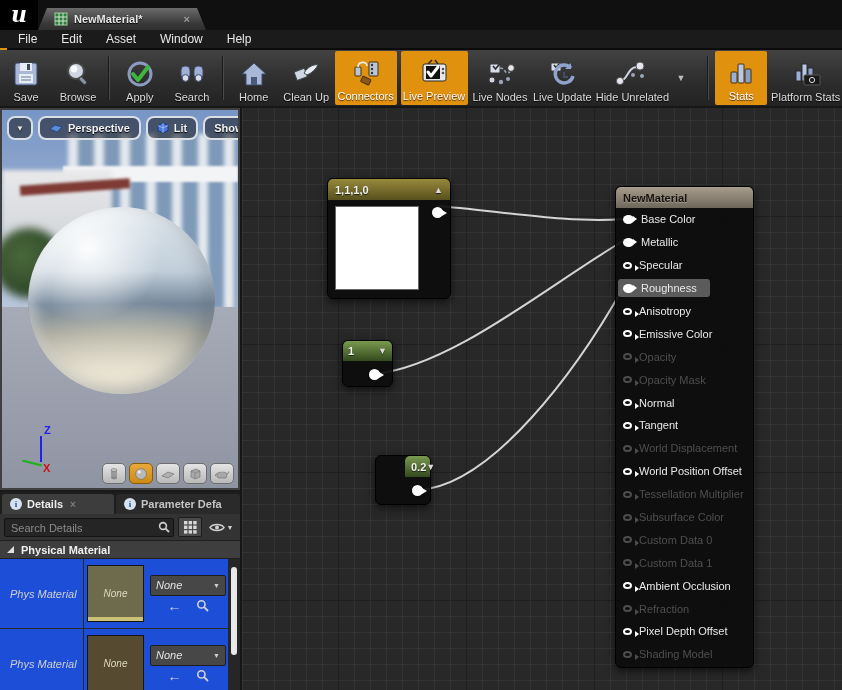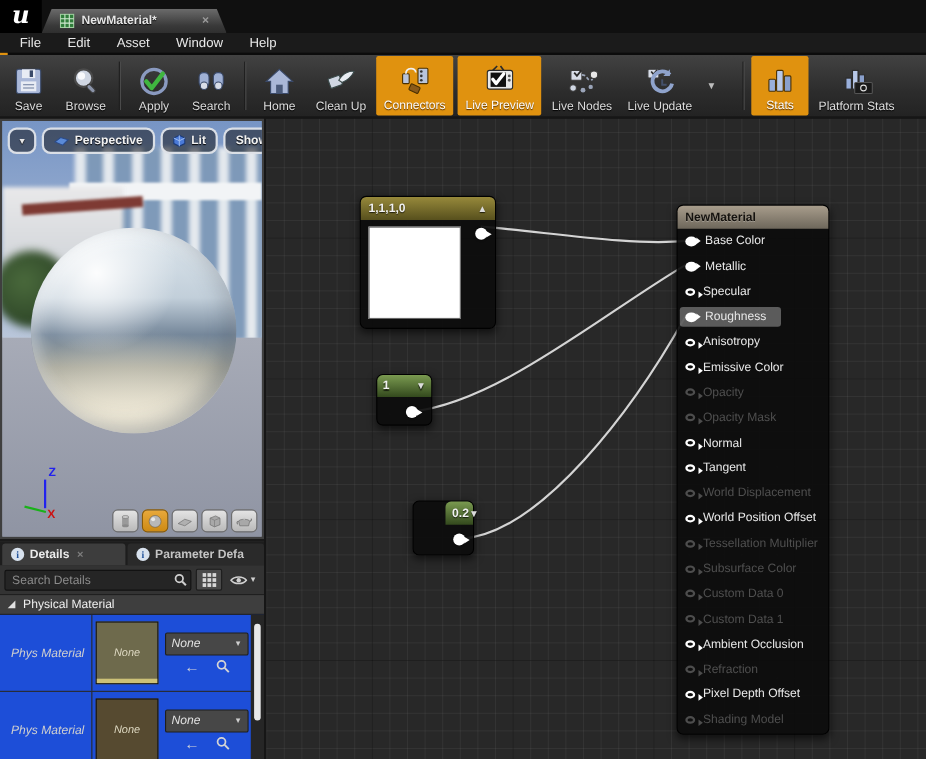--- a/index.html
+++ b/index.html
@@ -93,21 +93,21 @@
   .search-box { flex:1; position:relative; height:19px; }
   .search-box input { width:100%; height:100%; background:#252525; border:1px solid #121212; border-radius:2px;
     color:#d8d8d8; font-size:11px; padding:0 20px 0 6px; outline:none; font-family:"Liberation Sans", sans-serif; }
   .search-box input::placeholder { color:#8b8b8b; }
   .search-box .mag { position:absolute; right:4px; top:3px; }
   .mini-btn { width:24px; height:20px; background:#414141; border:1px solid #1c1c1c; border-radius:2px;
     display:flex; align-items:center; justify-content:center; gap:2px; }
   .mini-btn.flat { background:#4a4a4a; }
   .d-caret { color:#cfcfcf; font-size:7px; }
   .d-section { height:19px; background:#3e3e3e; border-top:1px solid #1f1f1f; border-bottom:1px solid #1f1f1f;
-    display:flex; align-items:center; gap:6px; padding:0 6px; color:#efefef; font-size:11px; font-weight:normal; }
+    display:flex; align-items:center; gap:6px; padding:0 6px; color:#efefef; font-size:11px; font-weight:bold; }
   .d-body { flex:1; position:relative; background:#1d4ed8; overflow:hidden;font-style:italic; }
   .d-row { display:flex; align-items:center; height:70px; border-bottom:1px solid #2a2a2a; }
   .d-row .lbl { width:84px; color:#cfcfcf; font-size:11px; padding-left:10px; border-right:1px solid #282828;
     align-self:stretch; display:flex; align-items:center; }
   .thumb { width:57px; height:57px; border:1px solid #141414; display:flex; align-items:center; justify-content:center;
     color:#ded9c2; font-size:10px; margin-left:3px; position:relative; }
   .thumb.t1 { background:#6e6a4c; }
   .thumb.t1::after { content:""; position:absolute; left:0; right:0; bottom:0; height:4px; background:#cdc177; }
   .thumb.t2 { background:#564a30; }
   .d-ctrls { flex:1; display:flex; flex-direction:column; gap:3px; padding:0 14px 0 6px; }
@@ -296,20 +296,32 @@
       <div class="ticon">
           <svg class="icon" width="32" height="30" viewBox="0 0 32 30">
             <rect x="5" y="4" width="10" height="8" rx="1" fill="#d8dde8" stroke="#3a3a3a"></rect>
             <path d="M8 6 l2 2.5 l3.5 -4" fill="none" stroke="#2a2a2a" stroke-width="1.5"></path>
             <path d="M25 9 A 9 9 0 1 0 27 17" fill="none" stroke="#8fa3cc" stroke-width="3.4"></path>
             <path d="M25 4 v6 h-6 Z" fill="#8fa3cc"></path>
             <path d="M18 13 v5 h4" fill="none" stroke="#44506a" stroke-width="1.8"></path>
           </svg>
         </div>
       <div class="tlabel">Live Update</div>
+    </div>
+    <div class="tbtn">
+      <div class="ticon">
+          <svg class="icon" width="34" height="30" viewBox="0 0 34 30">
+            <path d="M5 22 C 13 22, 12 8, 22 8" fill="none" stroke="#cfd6e2" stroke-width="2"></path>
+            <circle cx="5" cy="22" r="3.6" fill="#e4e8ee" stroke="#555"></circle>
+            <circle cx="25" cy="7" r="4" fill="#e4e8ee" stroke="#555"></circle>
+            <circle cx="18" cy="16" r="2" fill="#9aa4b8"></circle>
+            <circle cx="27" cy="17" r="2" fill="#9aa4b8"></circle>
+          </svg>
+        </div>
+      <div class="tlabel">Hide Unrelated</div>
     </div>
     <div class="tcaret">▼</div>
     <div class="tgap"></div>
     <div class="tsep"></div>
     <div class="tbtn active">
       <div class="ticon">
           <svg class="icon" width="28" height="30" viewBox="0 0 28 30">
             <rect x="4" y="14" width="6" height="11" rx="1" fill="#9ab0dc" stroke="#4a3000"></rect>
             <rect x="11" y="6" width="6" height="19" rx="1" fill="#b8c8e8" stroke="#4a3000"></rect>
             <rect x="18" y="11" width="6" height="14" rx="1" fill="#8aa0cc" stroke="#4a3000"></rect>

